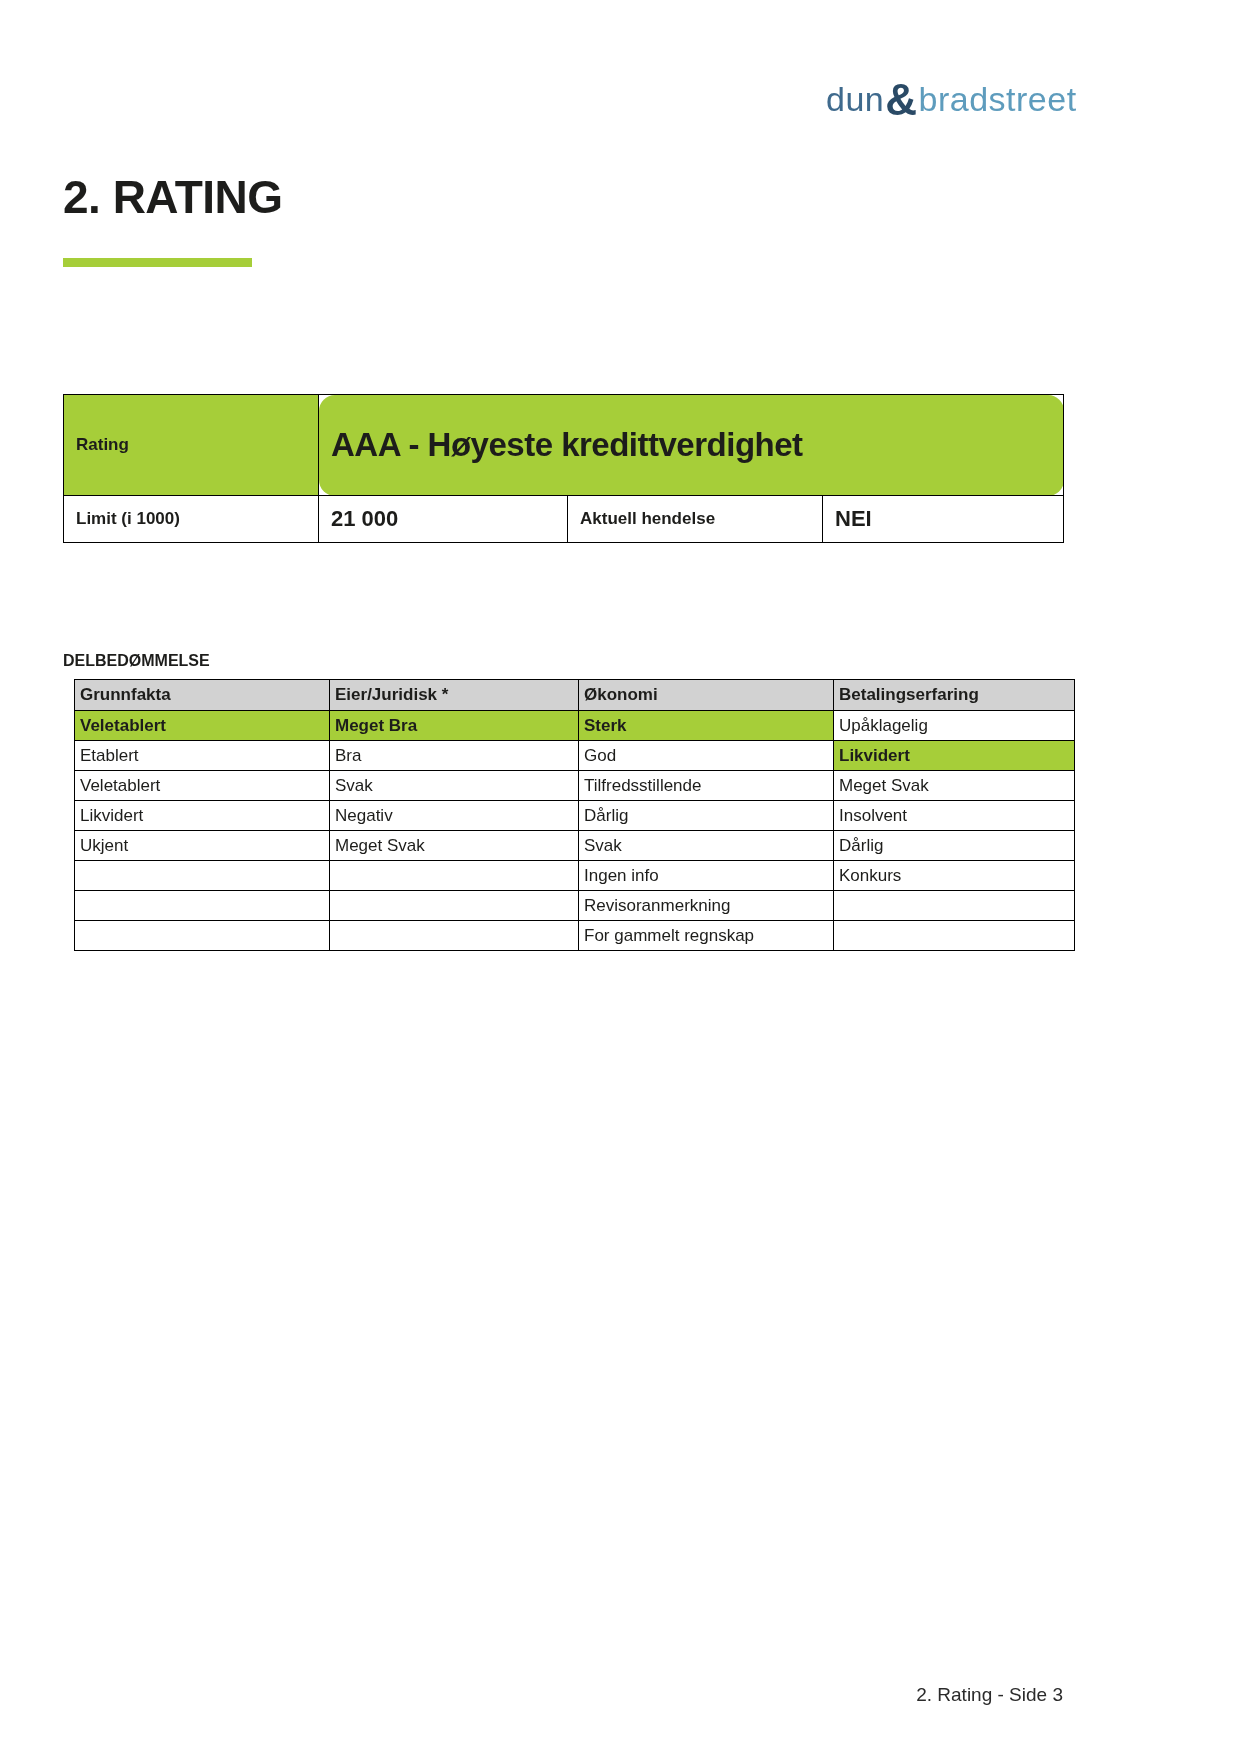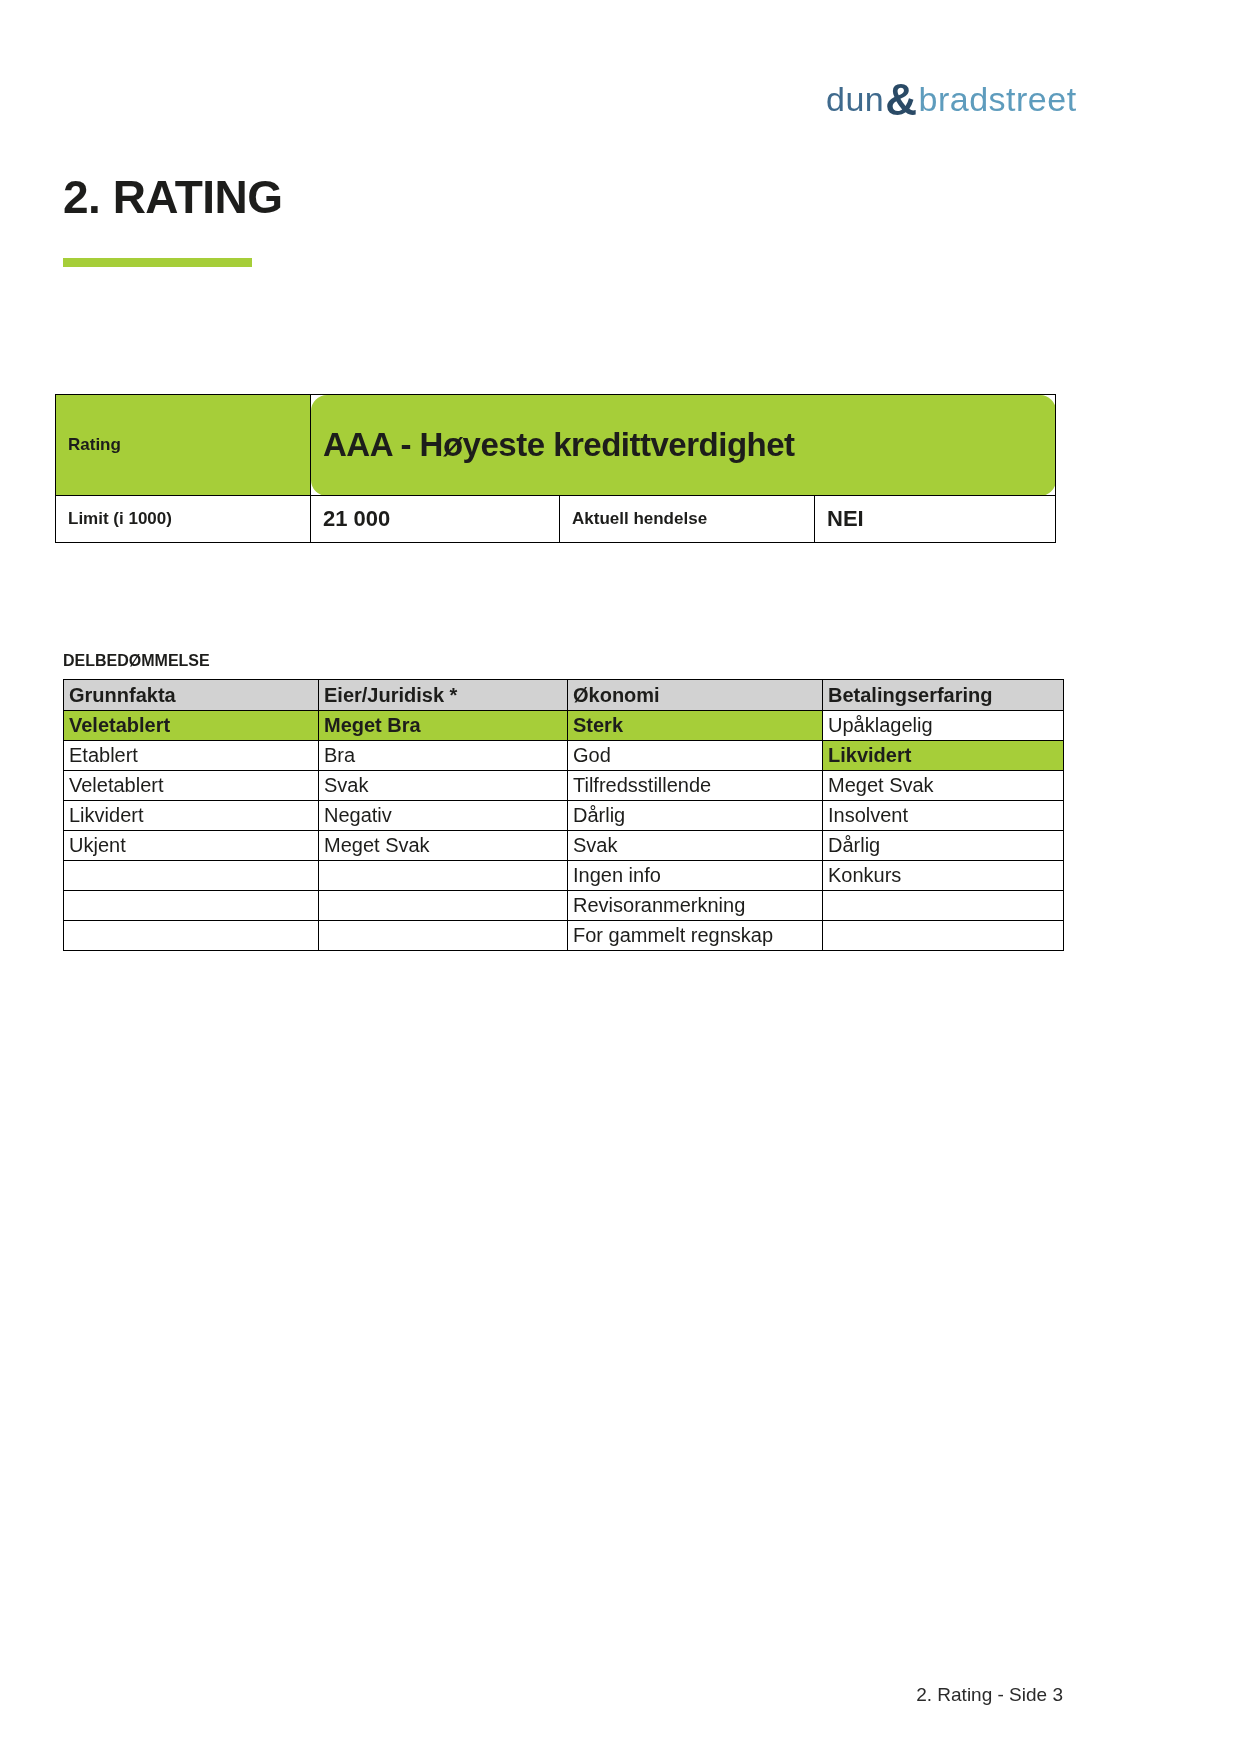--- a/index.html
+++ b/index.html
@@ -31,44 +31,44 @@
     font-size: 46px; font-weight: bold; letter-spacing: -0.5px;
     color: #1d1d1b;
   }
   .heading-rule {
     position: absolute; left: 63px; top: 258px;
     width: 189px; height: 9px;
   }
 
   
   .rating-table {
-    position: absolute; left: 55px; top: 394px;
+    position: absolute; left: 63px; top: 394px;
     width: 1000px; border-collapse: collapse; table-layout: fixed;
   }
   .rating-table td {
     border: 1.5px solid #000;
     vertical-align: middle;
     padding-left: 12px;
   }
   .rating-table tr.row-main { height: 101px; }
   .rating-table tr.row-sub  { height: 47px; }
   .cell-green { }
   .lbl-sm  { font-size: 17px; font-weight: bold; }
   .val-big { font-size: 33px; font-weight: bold; letter-spacing: -0.5px; }
   .val-md  { font-size: 22px; font-weight: bold; }
 
   
   .section-title {
     position: absolute; left: 63px; top: 652px;
     font-size: 16px; font-weight: bold;
   }
   .assessment-table {
-    position: absolute; left: 63px; top: 679px;
+    position: absolute; left: 74px; top: 679px;
     width: 1000px; border-collapse: collapse; table-layout: fixed;
-    font-size: 20px;
+    font-size: 17px;
   }
   .assessment-table td, .assessment-table th {
     border: 1.5px solid #000;
     vertical-align: middle;
     padding-left: 5px;
     text-align: left;
     font-weight: normal;
     height: 30px;
   }
   .assessment-table th { font-weight: bold; height: 31px; }

